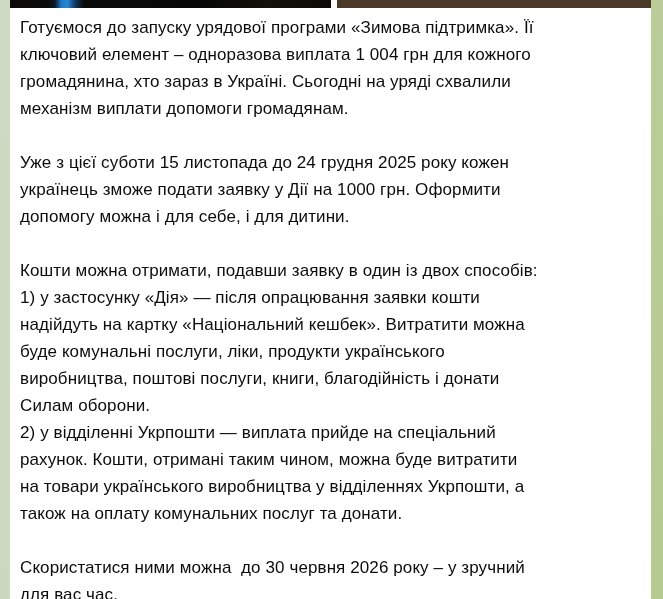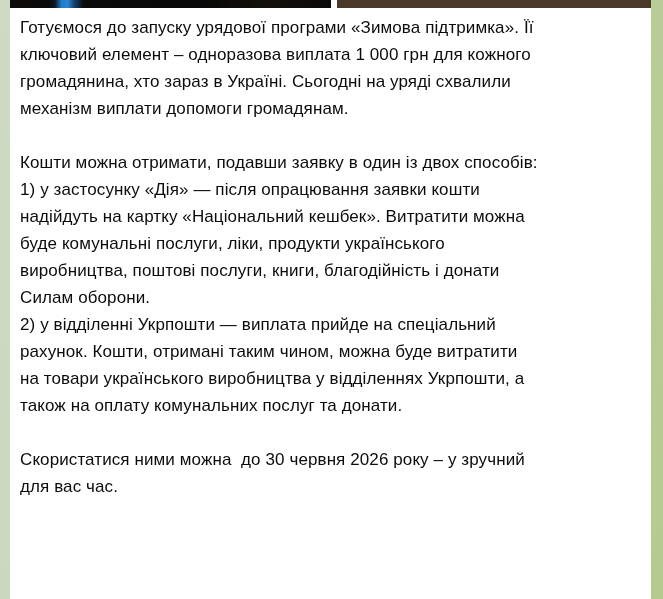--- a/index.html
+++ b/index.html
@@ -71,23 +71,26 @@
 <div class="chat-bg"></div>
 
 <div class="message-bubble">
   <div class="photo-strip">
     <div class="photo-thumb photo-left"></div>
     <div class="photo-gap"></div>
     <div class="photo-thumb photo-right"></div>
   </div>
   <div class="message-text">
     <p>Готуємося до запуску урядової програми «Зимова підтримка». Її
-ключовий елемент – одноразова виплата 1 000 грн для кожного
+ключовий елемент – одноразова виплата 1 004 грн для кожного
 громадянина, хто зараз в Україні. Сьогодні на уряді схвалили
 механізм виплати допомоги громадянам.</p>
+    <p>Уже з цієї суботи 15 листопада до 24 грудня 2025 року кожен
+українець зможе подати заявку у Дії на 1000 грн. Оформити
+допомогу можна і для себе, і для дитини.</p>
     <p>Кошти можна отримати, подавши заявку в один із двох способів:
 1) у застосунку «Дія» — після опрацювання заявки кошти
 надійдуть на картку «Національний кешбек». Витратити можна
 буде комунальні послуги, ліки, продукти українського
 виробництва, поштові послуги, книги, благодійність і донати
 Силам оборони.
 2) у відділенні Укрпошти — виплата прийде на спеціальний
 рахунок. Кошти, отримані таким чином, можна буде витратити
 на товари українського виробництва у відділеннях Укрпошти, а
 також на оплату комунальних послуг та донати.</p>

